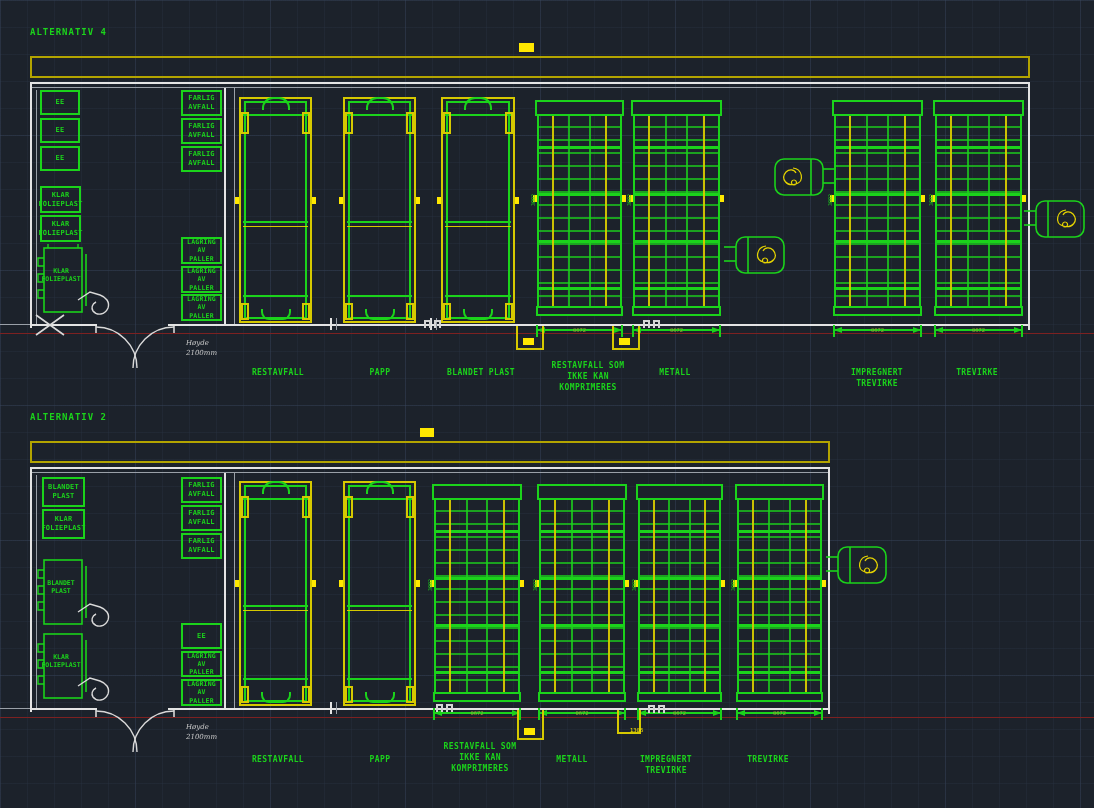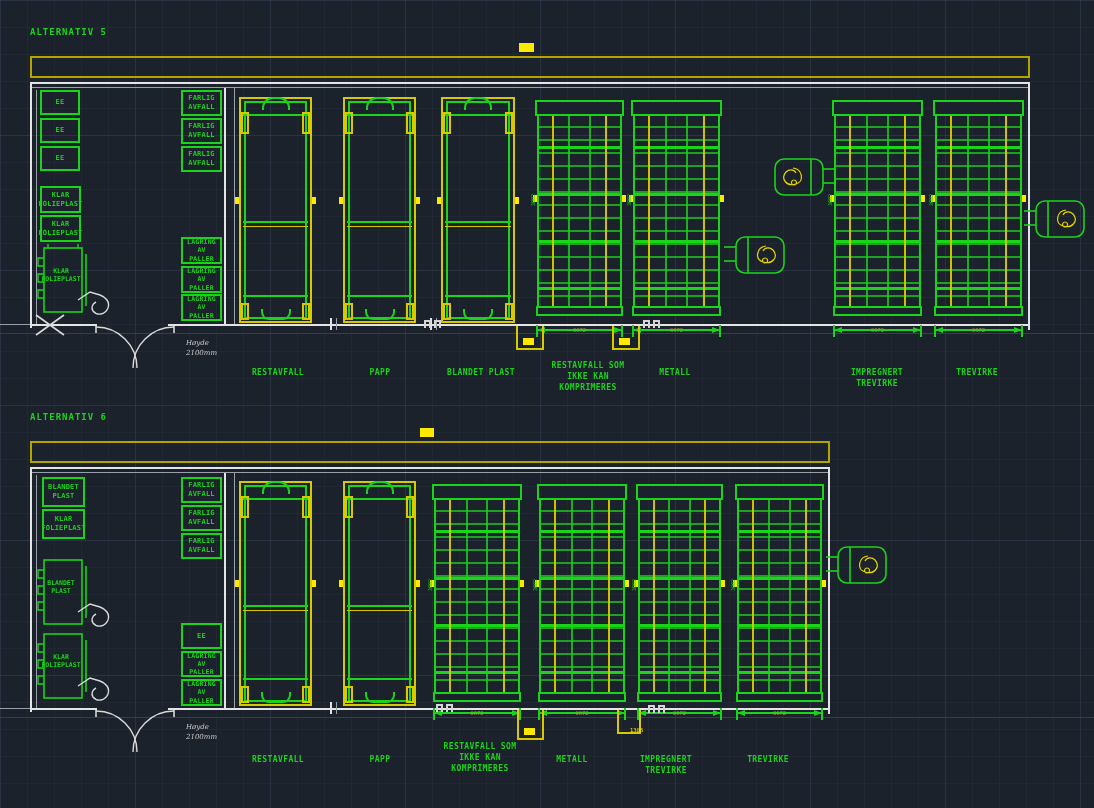--- a/index.html
+++ b/index.html
@@ -83,21 +83,21 @@
   .machine svg{position:absolute;left:0;top:0}
   .mlabel{position:absolute;left:4px;top:24px;width:46px;color:var(--green);
           font:bold 6.5px "DejaVu Sans Mono",monospace;text-align:center;line-height:1.2}
   .motor,.doorsvg,.xmark{position:absolute}
 </style>
 </head>
 <body>
 
 <div id="canvas">
 
-  <div class="title" style="left:30px;top:27px">ALTERNATIV 5</div>
+  <div class="title" style="left:30px;top:27px">ALTERNATIV 4</div>
 
   <div class="band" style="left:30px;top:56px;width:1000px;height:22px"></div>
   <div class="ysq" style="left:519px;top:43px;width:15px;height:9px"></div>
 
   <div class="hl" style="left:30px;top:82px;width:1000px"></div>
   <div class="hl thin" style="left:30px;top:87px;width:1000px"></div>
   <div class="vl" style="left:30px;top:82px;height:246px"></div>
   <div class="vl thin" style="left:36px;top:90px;height:234px"></div>
   <div class="vl" style="left:1028px;top:82px;height:248px"></div>
   <div class="vl" style="left:224px;top:88px;height:236px"></div>
@@ -324,21 +324,21 @@
     </div>
 
   <div class="lbl" style="left:238px;top:368px;width:80px">RESTAVFALL</div>
   <div class="lbl" style="left:350px;top:368px;width:60px">PAPP</div>
   <div class="lbl" style="left:446px;top:368px;width:70px">BLANDET PLAST</div>
   <div class="lbl" style="left:548px;top:361px;width:80px">RESTAVFALL SOM IKKE KAN KOMPRIMERES</div>
   <div class="lbl" style="left:645px;top:368px;width:60px">METALL</div>
   <div class="lbl" style="left:837px;top:368px;width:80px">IMPREGNERT TREVIRKE</div>
   <div class="lbl" style="left:942px;top:368px;width:70px">TREVIRKE</div>
 
-  <div class="title" style="left:30px;top:412px">ALTERNATIV  6</div>
+  <div class="title" style="left:30px;top:412px">ALTERNATIV  2</div>
 
   <div class="band" style="left:30px;top:441px;width:800px;height:22px"></div>
   <div class="ysq" style="left:420px;top:428px;width:14px;height:9px"></div>
 
   <div class="hl" style="left:30px;top:467px;width:800px"></div>
   <div class="hl thin" style="left:30px;top:472px;width:800px"></div>
   <div class="vl" style="left:30px;top:467px;height:245px"></div>
   <div class="vl thin" style="left:36px;top:475px;height:233px"></div>
   <div class="vl" style="left:828px;top:467px;height:247px"></div>
   <div class="vl" style="left:224px;top:473px;height:235px"></div>

